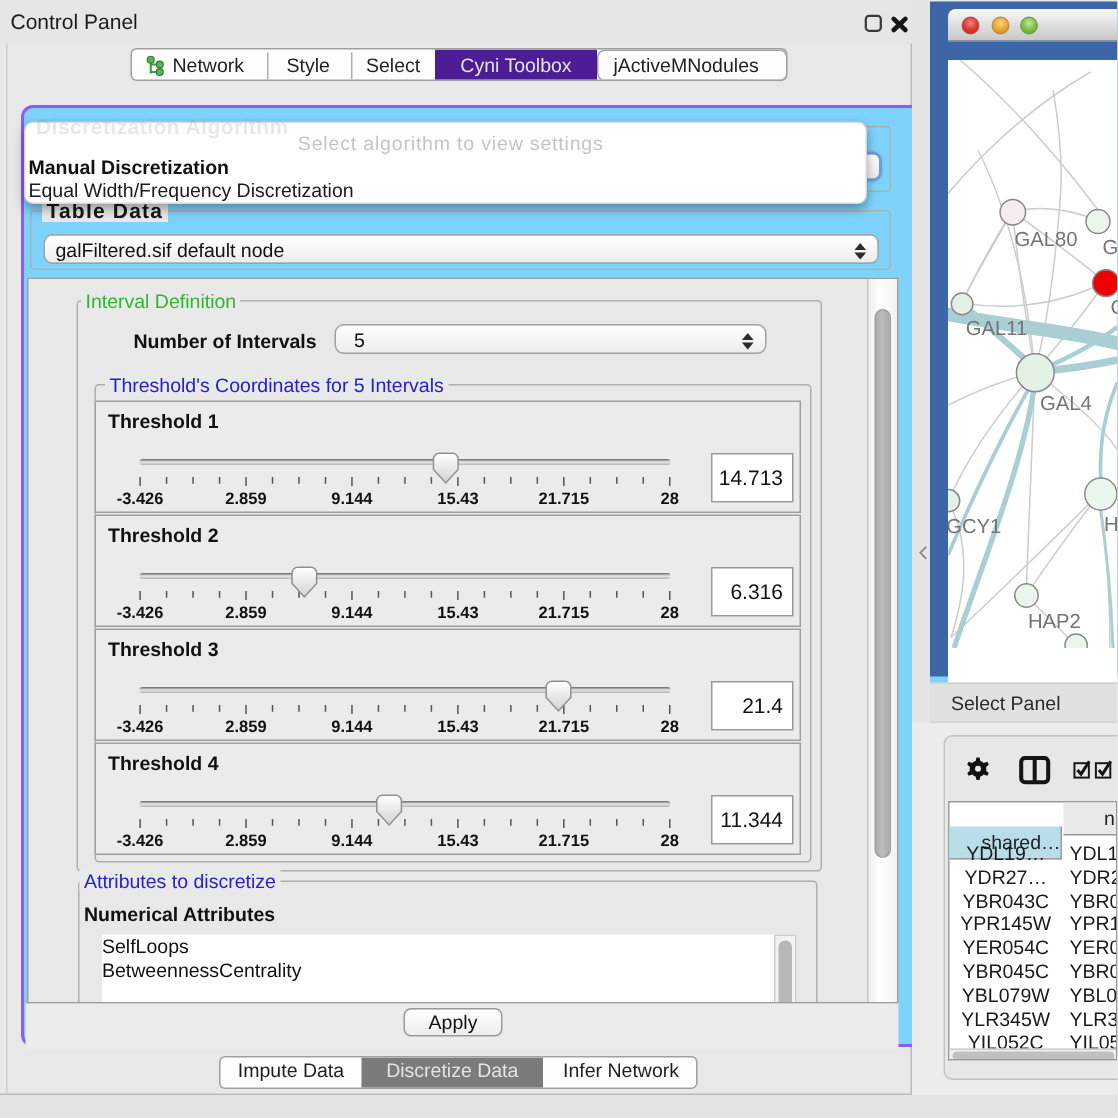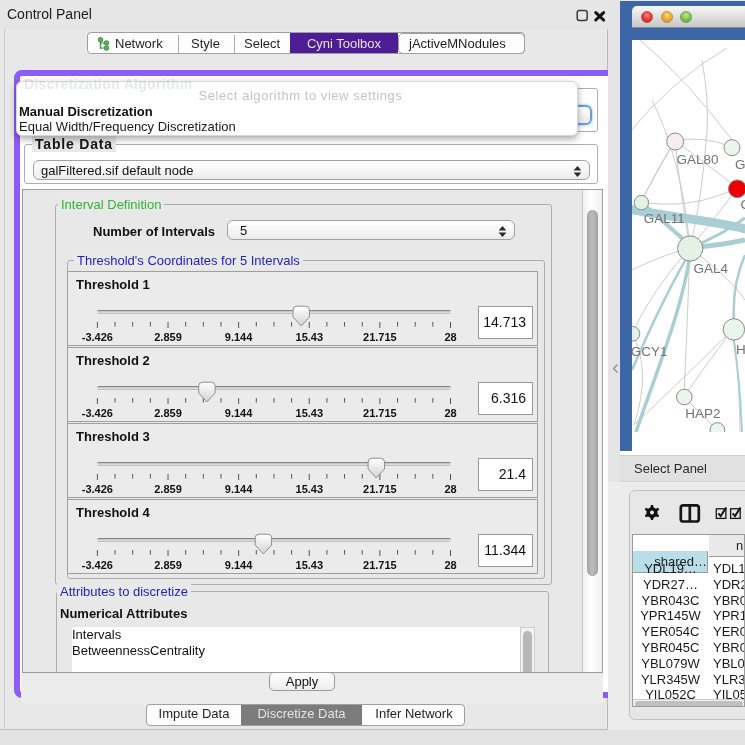--- a/index.html
+++ b/index.html
@@ -16,22 +16,22 @@
 
 
 #tabbar { left:87px; top:32px; width:438px; height:22px; background:#fdfdfd;
   border:1px solid #9f9f9f; border-radius:4px; overflow:hidden; }
 .tabtxt { position:absolute; top:3px; font-size:13px; color:#1e1e1e; }
 .tabsep { position:absolute; top:2px; width:1px; height:18px; background:#adadad; }
 #seltab { position:absolute; left:202px; top:0; width:108px; height:22px; background:#4c1d95; }
 #seltab span { position:absolute; left:0; width:108px; top:3px; text-align:center; font-size:13px; color:#e4e4e4; }
 
 
-#outer { left:14px; top:70px; width:676px; height:628px; border:6px solid #8b5cf6;
-  border-radius:8px; background:#ffffff; }
+#outer { left:14px; top:70px; width:676px; height:628px; border:2px solid #8b5cf6;
+  border-radius:8px; background:#7dd3fc; }
 
 .group { position:absolute; border:1px solid #aeaeae; border-radius:3px; }
 .glabel { position:absolute; font-size:13px; background:#e9e9e9; padding:0 3px; white-space:nowrap; }
 
 
 #popup { left:16px; top:81px; width:562px; height:55px; background:#fff;
   border:1px solid #d8d8d8; border-radius:6px; box-shadow:0 3px 7px rgba(0,0,0,0.35);
   z-index:40; }
 #popup .hint { position:absolute; left:0; right:0; top:6px; text-align:center;
   padding-left:7px; color:#c0c5c9; font-size:13px; letter-spacing:0.55px; }
@@ -338,21 +338,21 @@
             <span class="ticklbl" style="left:170.6px">9.144</span>
             <span class="ticklbl" style="left:241.3px">15.43</span>
             <span class="ticklbl" style="left:311.9px">21.715</span>
             <span class="ticklbl" style="left:382.5px">28</span>
         </div>
 
         <div class="group" style="left:33px;top:401px;width:493px;height:100px"></div>
         <div class="glabel" style="left:34px;top:394px;color:#2222cc">Attributes to discretize</div>
         <span style="position:absolute;left:37px;top:416px;font-weight:bold;font-size:13px;color:#111">Numerical Attributes</span>
         <div id="attlist" style="left:49px;top:437px;width:448px;height:49px">
-          <div>Intervals</div>
+          <div>SelfLoops</div>
           <div>BetweennessCentrality</div>
         </div>
         <div style="position:absolute;left:497px;top:437px;width:15px;height:48px;background:#f2f2f2;border:1px solid #cfcfcf;">
           <div style="position:absolute;left:2px;top:3px;width:9px;height:60px;background:#b7b7b7;border-radius:5px"></div>
         </div>
 
         <div id="vsb">
             <div class="thumb"></div>
           </div>
       </div>

